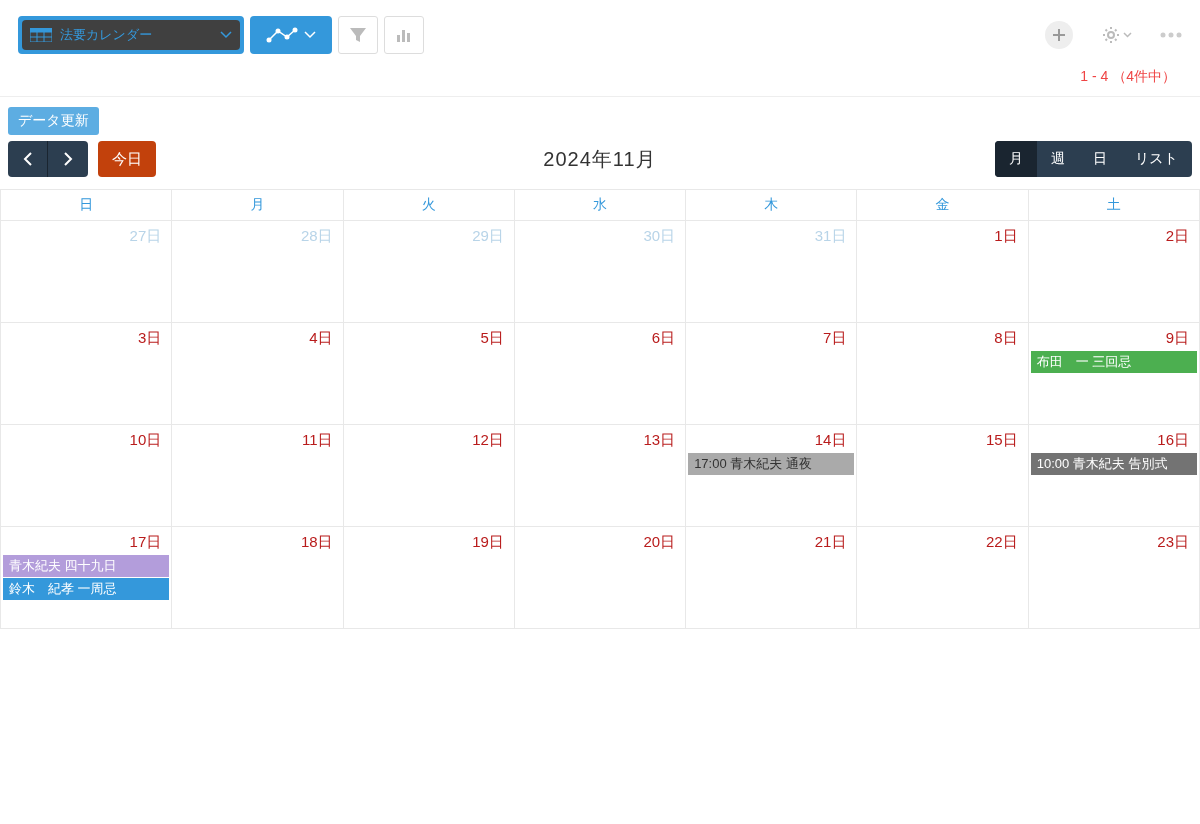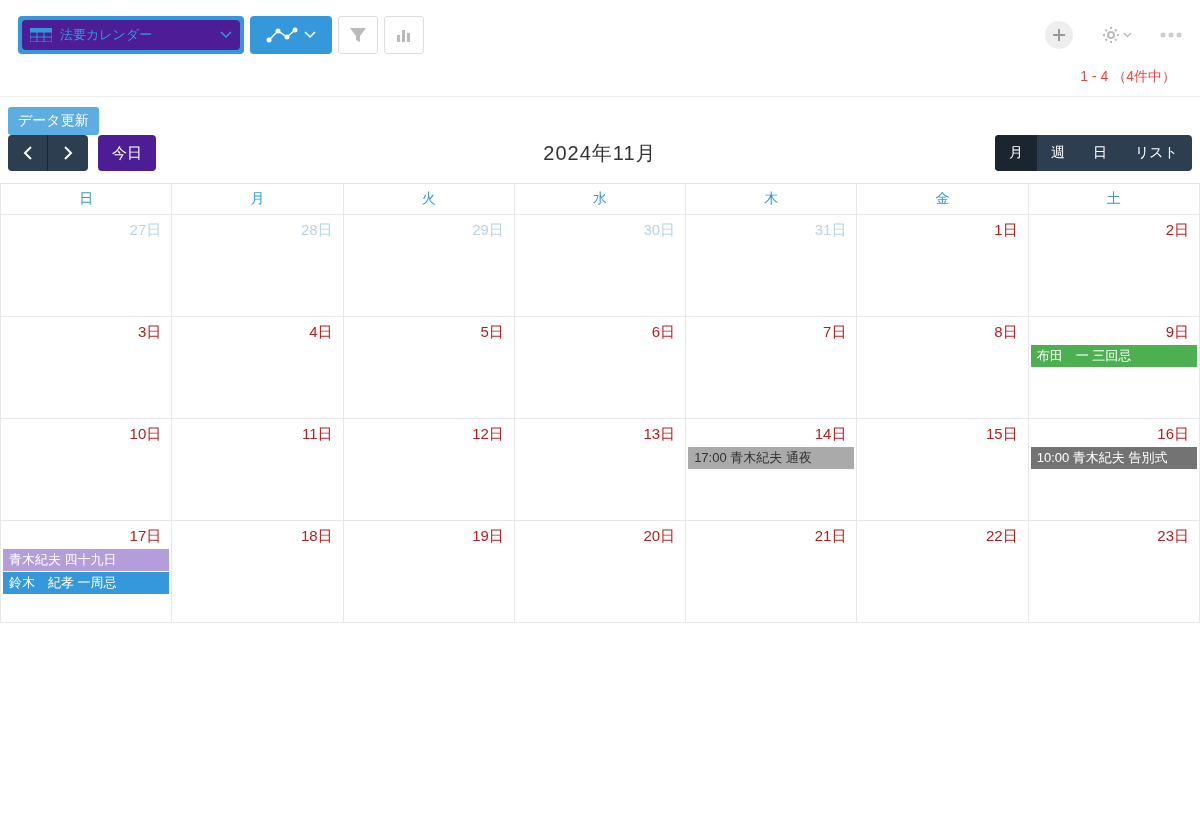--- a/index.html
+++ b/index.html
@@ -1,37 +1,37 @@
 <!DOCTYPE html>
 <html><head>
 <meta charset="utf-8">
 <style>
 * { box-sizing: border-box; margin: 0; padding: 0; }
 body { font-family: -apple-system, "Helvetica Neue", Arial, sans-serif; font-size: 13px; color: #333; background: #fff; }
 
 .toolbar { display: flex; align-items: center; padding: 16px 18px 10px 18px; gap: 6px; }
 .view-select { display: flex; align-items: center; background: #3498db; border: 2px solid #3498db; border-radius: 4px; height: 38px; min-width: 226px; cursor: pointer; }
-.view-select-inner { display: flex; align-items: center; background: #4c1d95; border-radius: 4px; height: 30px; margin: 2px; flex: 1; padding: 0 8px; color: #3498db; gap: 8px; }
+.view-select-inner { display: flex; align-items: center; background: #404040; border-radius: 4px; height: 30px; margin: 2px; flex: 1; padding: 0 8px; color: #3498db; gap: 8px; }
 
 .graph-btn { display: flex; align-items: center; justify-content: center; background: #3498db; color: #fff; height: 38px; width: 82px; border-radius: 4px; cursor: pointer; gap: 6px; }
 .tool-btn { display: flex; align-items: center; justify-content: center; width: 40px; height: 38px; border: 1px solid #ddd; border-radius: 3px; color: #999; cursor: pointer; }
 .spacer { flex: 1; }
 .plus-circle { width: 28px; height: 28px; border-radius: 50%; background: #eee; display: flex; align-items: center; justify-content: center; font-size: 16px; color: #888; }
 .gear-wrap { display: flex; align-items: center; gap: 2px; color: #bbb; cursor: pointer; }
 
 .count-row { text-align: right; padding: 4px 24px 10px 0; color: #ef4444; font-size: 14px; }
 .sep { height: 1px; background: #eee; margin-bottom: 6px; }
 
-.refresh-btn { display: inline-block; background: #5dade2; color: #fff; padding: 5px 10px; border-radius: 3px; margin: 4px 0 0 8px; cursor: pointer; font-size: 14px; }
+.refresh-btn { display: inline-block; background: #5dade2; color: #fff; padding: 5px 10px; border-radius: 3px; margin: 4px 0 6px 8px; cursor: pointer; font-size: 14px; }
 
 .nav-row { display: flex; align-items: center; padding: 0 8px 12px 8px; position: relative; }
 .arrow-group { display: flex; background: #2c3e50; border-radius: 4px; overflow: hidden; }
 .arrow-btn { width: 40px; height: 36px; display: flex; align-items: center; justify-content: center; color: #fff; cursor: pointer; border-right: 1px solid #1a2530; }
 .arrow-btn:last-child { border-right: none; }
-.today-btn { background: #4c1d95; color: #fff; height: 36px; padding: 0 14px; display: flex; align-items: center; border-radius: 4px; margin-left: 10px; cursor: pointer; font-size: 15px; }
+.today-btn { background: #c2410c; color: #fff; height: 36px; padding: 0 14px; display: flex; align-items: center; border-radius: 4px; margin-left: 10px; cursor: pointer; font-size: 15px; }
 .title { position: absolute; left: 50%; transform: translateX(-50%); font-size: 20px; font-weight: 300; color: #333; letter-spacing: 1px; }
 .view-switch { margin-left: auto; display: flex; background: #2c3e50; border-radius: 4px; overflow: hidden; }
 .view-switch-btn { padding: 0 14px; height: 36px; display: flex; align-items: center; color: #fff; cursor: pointer; font-size: 14px; }
 .view-switch-btn.active { background: #1a2530; }
 
 .calendar { width: 100%; border-collapse: collapse; table-layout: fixed; }
 .calendar th { border: 1px solid #e8e8e8; border-top: 1px solid #e8e8e8; padding: 6px 0; font-weight: normal; color: #3498db; font-size: 14px; }
 .calendar td { border: 1px solid #e8e8e8; vertical-align: top; height: 102px; padding: 0; position: relative; }
 .daynum { text-align: right; padding: 6px 10px 2px 0; font-size: 15px; color: #b91c1c; }
 .daynum.muted { color: #b8d4e8; }

